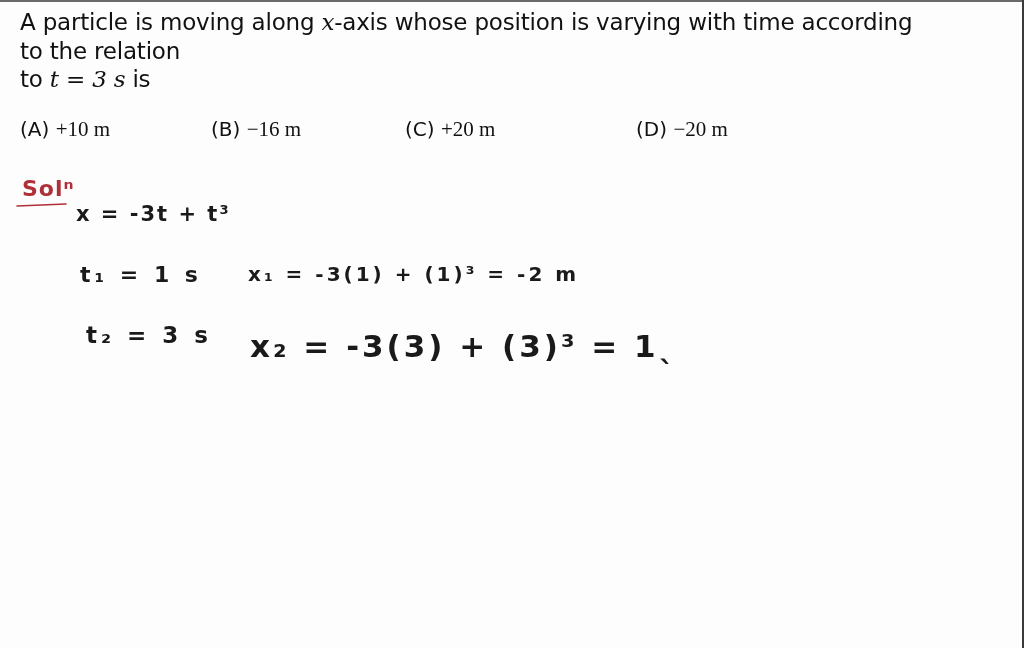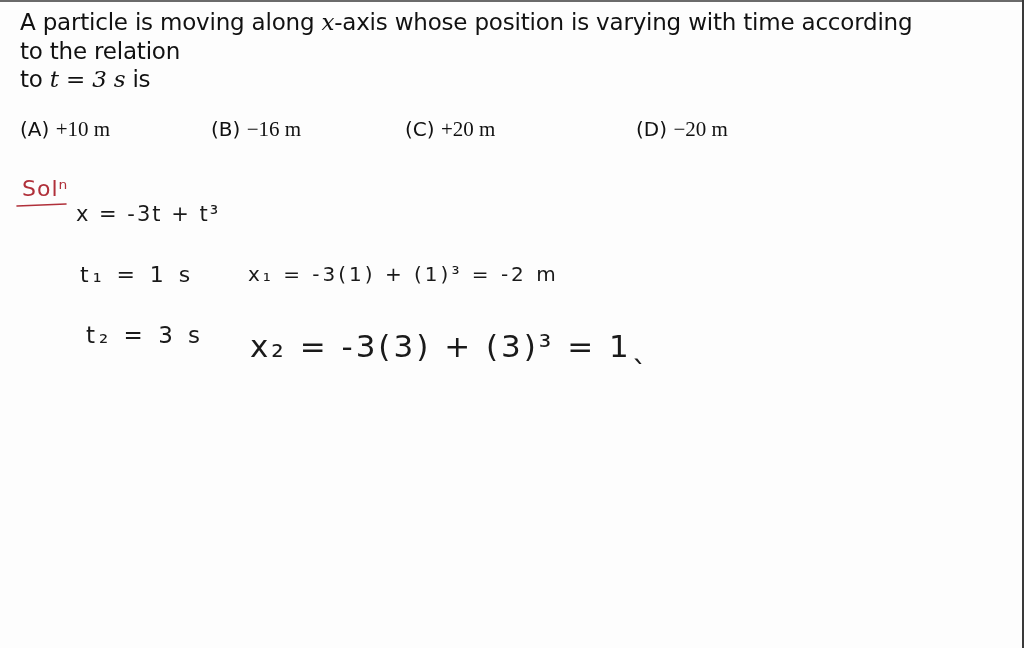--- a/index.html
+++ b/index.html
@@ -17,21 +17,21 @@
     font-size: 23px; line-height: 28.5px; letter-spacing: -0.2px;
   }
   .math { font-family: "DejaVu Serif", serif; font-style: italic; }
   .options { position: absolute; top: 117px; left: 0; height: 30px; width: 1024px; }
   .opt { position: absolute; font-size: 20px; }
   .opt .lbl { font-family: "DejaVu Sans", sans-serif; }
   .opt .val { font-family: "Liberation Serif", serif; font-size: 21px; }
   .hand { position: absolute; left: 0; top: 0; }
   .hw {
     font-family: "DejaVu Sans", sans-serif;
-    font-weight: 400; color: #1a1a1a; letter-spacing: 2px;
+    font-weight: 700; color: #1a1a1a; letter-spacing: 2px;
     position: absolute; white-space: nowrap;
   }
 </style>
 </head>
 <body>
 
 <div class="frame-top"></div>
 <div class="frame-right"></div>
 
 <div class="question">

